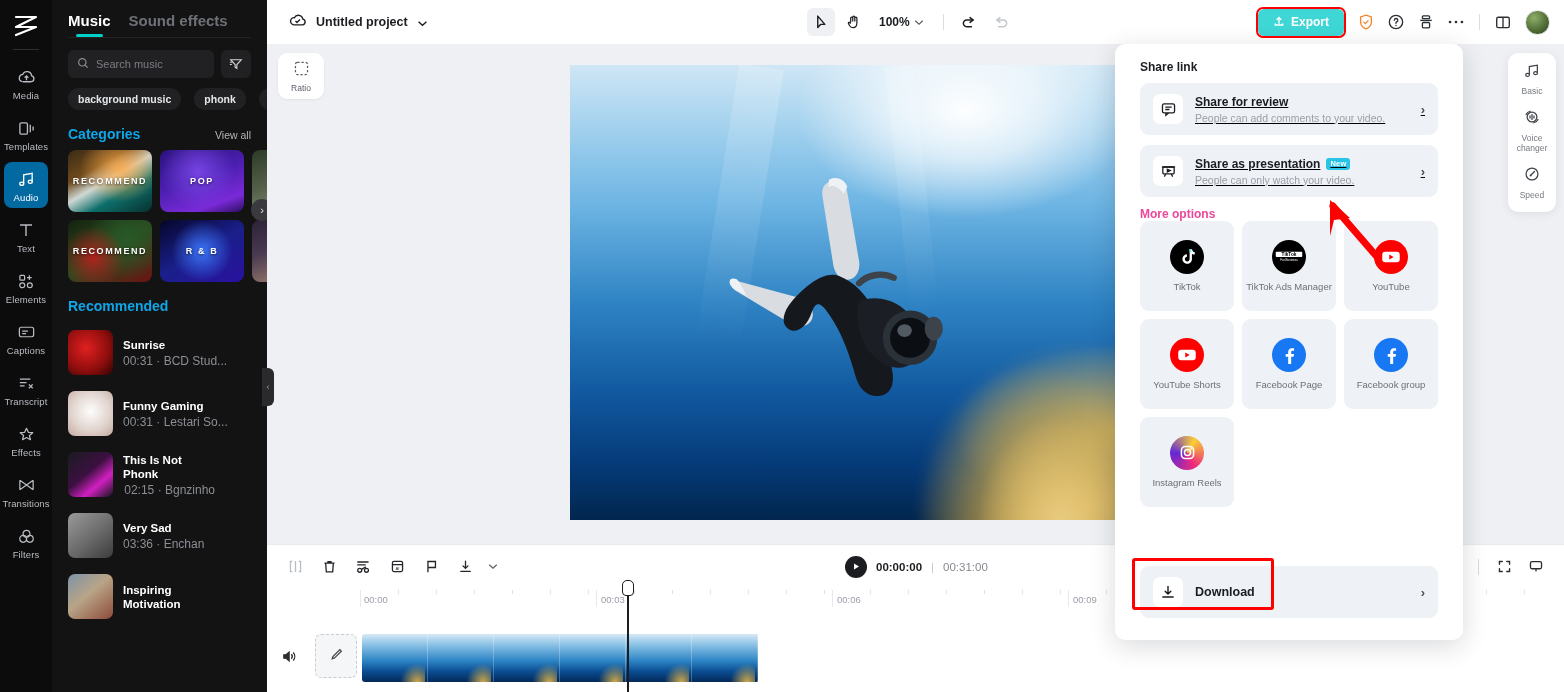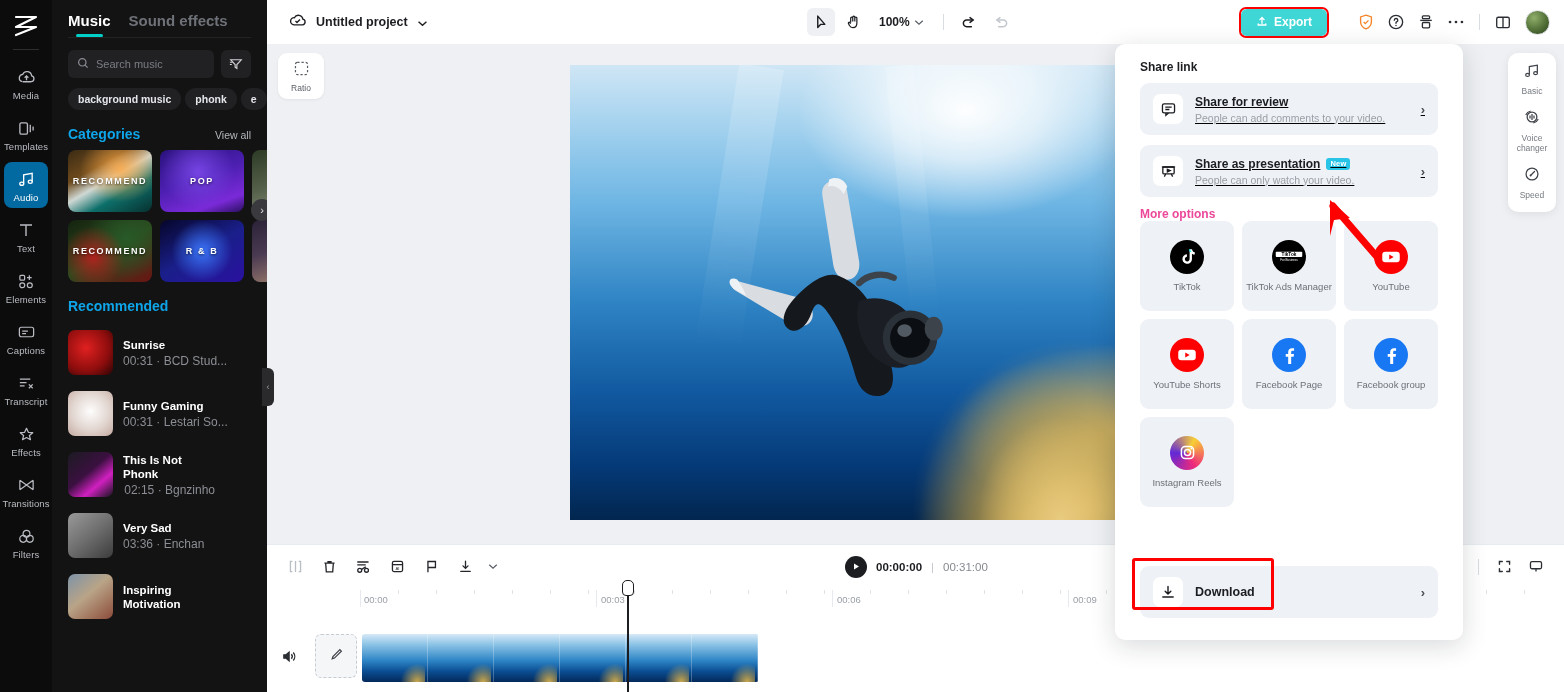--- a/index.html
+++ b/index.html
@@ -43,21 +43,21 @@
 
   .search-row { display: flex; gap: 7px; padding: 12px 16px 0 16px; }
   .search-box { flex: 1; height: 28px; background: #212124; border-radius: 6px;
      display: flex; align-items: center; gap: 7px; padding: 0 9px; }
   .search-box input { background: transparent; border: 0; outline: 0; color: #cfd1d5;
      font-size: 11px; font-family: inherit; width: 100%; }
   .search-box input::placeholder { color: #7a7d83; }
   .filter-btn { width: 30px; height: 28px; background: #212124; border-radius: 6px;
      display:flex; align-items:center; justify-content:center; cursor: pointer;}
 
-  .chips { display: flex; gap: 4px; padding: 10px 16px 0 16px; overflow: hidden; }
+  .chips { display: flex; gap: 13px; padding: 10px 16px 0 16px; overflow: hidden; }
   .chip { background: #212124; color: #e4e6e9; font-size: 10.5px; font-weight: bold;
      padding: 5px 10px; border-radius: 13px; white-space: nowrap; cursor: pointer;}
 
   .sec-head { display: flex; align-items: baseline; justify-content: space-between;
      padding: 16px 16px 8px 16px; }
   .sec-title { font-size: 14px; font-weight: bold; color: #0ea5e9; }
   .sec-link { font-size: 10.5px; color: #b3b6bb; cursor: pointer; }
 
   .cat-grid-wrap { position: relative; padding-left: 16px; overflow: hidden; height: 132px; }
   .cat-grid { display: grid; grid-template-columns: repeat(3, 84px); grid-auto-rows: 62px; gap: 8px; }
@@ -108,21 +108,21 @@
   .proj-name { font-size: 12.5px; font-weight: bold; color: #1b1d21; }
   .tb-center { position: absolute; left: 540px; display:flex; align-items:center; gap: 4px; }
   .tb-btn { width: 28px; height: 28px; border-radius: 6px; display:flex; align-items:center;
      justify-content:center; cursor:pointer; color: #1b1d21; }
   .tb-btn.sel { background: #eef0f3; }
   .zoom-val { display:flex; align-items:center; gap: 4px; font-size: 12px; font-weight: bold;
      color:#1b1d21; padding: 0 8px; cursor: pointer; }
   .vsep { width: 1px; height: 16px; background: #d9dce1; margin: 0 7px; }
   .tb-right { position: absolute; right: 14px; display:flex; align-items:center; gap: 2px; }
   .export-wrap { position: relative; border: 2.5px solid #ff0000; border-radius: 7px;
-     margin-right: 21px; }
+     margin-right: 4px; }
   .export-btn { background: #3fd6d6; color: #ffffff; font-size: 12px; font-weight: bold;
      border: 0; border-radius: 6px; height: 27px; padding: 0 15px; display:flex;
      align-items:center; gap: 6px; cursor: pointer; font-family: inherit;}
   .ic-btn { width: 28px; height: 28px; display:flex; align-items:center; justify-content:center;
      cursor:pointer; color:#2b2e33; }
   .avatar { width: 25px; height: 25px; border-radius: 50%; margin-left: 6px; cursor: pointer;
      background: radial-gradient(circle at 35% 30%, #8fae6a, #4d6b33 60%, #2e3f20 100%);
      border: 1px solid #dfe2e6; }
 
   

